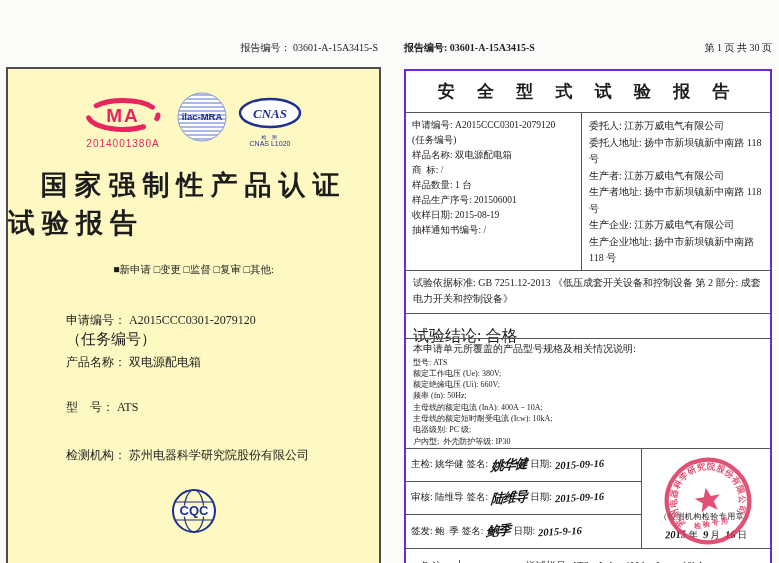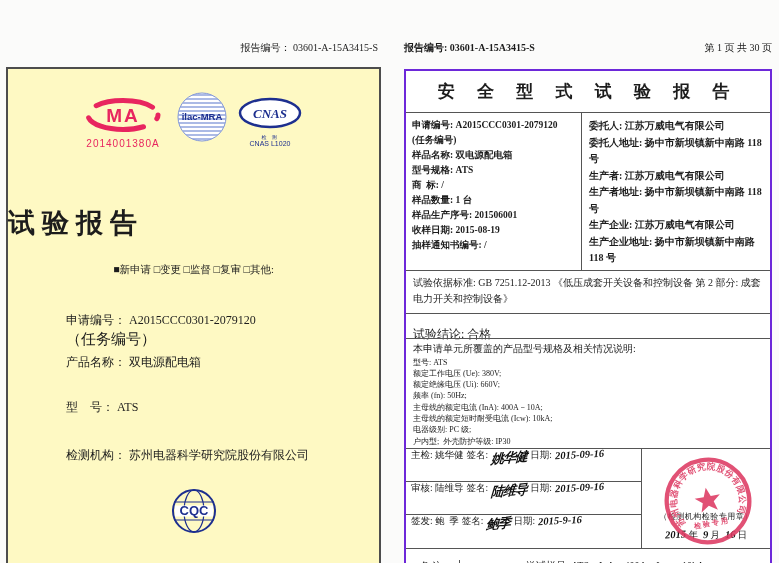--- a/index.html
+++ b/index.html
@@ -28,33 +28,33 @@
   #cqc-box{left:0;top:418px;width:100%;text-align:center;}
   
   #rp-head-l{position:absolute;left:404px;top:10px;font-size:10px;font-weight:600;}
   #rp-head-r{position:absolute;left:620px;top:10px;width:152px;text-align:right;font-size:10px;}
   #rtable{position:absolute;left:404px;top:38px;width:368px;height:506px;
     border:2px solid #6d28d9;background:#fff;box-sizing:border-box;display:flex;flex-direction:column;}
   .row{border-top:1px solid #555;box-sizing:border-box;}
   .row:first-child{border-top:none;}
   #r-title{height:42px;display:flex;align-items:center;justify-content:center;
     font-size:17px;letter-spacing:9px;font-weight:600;}
-  #r-info{height:158px;display:flex;font-weight:bold;}
+  #r-info{height:158px;display:flex;}
   #info-left{width:176px;border-right:1px solid #555;box-sizing:border-box;padding:5px 6px;
     font-size:9.5px;line-height:15px;}
   #info-right{flex:1;padding:5px 7px;font-size:10px;line-height:16.5px;box-sizing:border-box;}
   #info-right .txt{text-indent:0;}
   #r-standard{height:43px;padding:4px 7px;font-size:10px;line-height:16px;}
-  #r-conclusion{height:23px;padding:12px 7px;font-size:12px;}
+  #r-conclusion{height:23px;padding:12px 7px;font-size:16px;}
   #r-coverage{height:110px;padding:3px 7px;box-sizing:border-box;}
   #coverage-title{font-size:10px;margin-bottom:1px;}
   .cov-line{font-size:8px;line-height:11.3px;white-space:pre;}
   #r-sign{height:102px;display:flex;}
   #sign-left{width:236px;border-right:1px solid #555;box-sizing:border-box;display:flex;flex-direction:column;}
-  .sign-row{flex:1;display:flex;align-items:flex-start;padding:0 5px;gap:3px;font-size:9.5px;white-space:pre;}
+  .sign-row{flex:1;display:flex;align-items:center;padding:0 5px;gap:3px;font-size:9.5px;white-space:pre;}
   .sign-row + .sign-row{border-top:1px solid #555;}
   .hand{display:inline-block;font-style:italic;font-weight:700;transform:rotate(-5deg) skewX(-8deg);
     font-size:13px;color:#111;letter-spacing:-1px;}
   .hand-date{display:inline-block;font-style:italic;font-weight:600;transform:rotate(-3deg);
     font-size:10.5px;color:#111;}
   #stamp-cell{flex:1;position:relative;}
   #stamp-caption{position:absolute;left:0;top:62px;width:100%;text-align:center;font-size:8px;letter-spacing:0.5px;}
   #stamp-date{position:absolute;left:0;top:80px;width:100%;text-align:center;font-size:9.5px;}
   #stamp-svg{position:absolute;left:18px;top:2px;opacity:0.88;}
   #r-remark{height:26px;display:flex;align-items:flex-end;}
@@ -110,20 +110,21 @@
 
     <div class="lp-abs" id="cnas-box">
       <svg width="64" height="32" viewBox="0 0 64 32">
         <ellipse cx="32" cy="16" rx="30" ry="14" fill="#fff" stroke="#1d2f8f" stroke-width="2.5"></ellipse>
         <text x="32" y="21" text-anchor="middle" font-size="13" font-weight="bold" font-style="italic" fill="#1d2f8f" font-family="Liberation Serif, serif">CNAS</text>
       </svg>
       <div id="cnas-sub1">检 测</div>
       <div id="cnas-sub2">CNAS L1020</div>
     </div>
 
+    <div class="lp-abs" id="lp-title1">国家强制性产品认证</div>
     <div class="lp-abs" id="lp-title2">试验报告</div>
 
     <div class="lp-abs" id="lp-check">■新申请  □变更  □监督  □复审  □其他:</div>
 
     <div class="lp-line" style="top:243px;">申请编号： A2015CCC0301-2079120</div>
     <div class="lp-line" style="top:261px;font-size:15px;">（任务编号）</div>
     <div class="lp-line" style="top:285px;">产品名称： 双电源配电箱</div>
     <div class="lp-line" style="top:330px;">型    号： ATS</div>
     <div class="lp-line" style="top:378px;">检测机构： 苏州电器科学研究院股份有限公司</div>
 
@@ -144,21 +145,20 @@
 
   <div id="rtable">
 
     <div class="row" id="r-title">安 全 型 式 试 验 报 告</div>
 
     <div class="row" id="r-info">
       <div id="info-left">
         <div class="txt">申请编号: A2015CCC0301-2079120</div>
         <div class="txt">(任务编号)</div>
         <div class="txt">样品名称: 双电源配电箱</div>
-        <div class="txt">型号规格: ATS</div>
         <div class="txt">商  标: /</div>
         <div class="txt">样品数量: 1 台</div>
         <div class="txt">样品生产序号: 201506001</div>
         <div class="txt">收样日期: 2015-08-19</div>
         <div class="txt">抽样通知书编号: /</div>
       </div>
       <div id="info-right">
         <div class="txt">委托人: 江苏万威电气有限公司</div>
         <div class="txt">委托人地址: 扬中市新坝镇新中南路 118 号</div>
         <div class="txt">生产者: 江苏万威电气有限公司</div>

